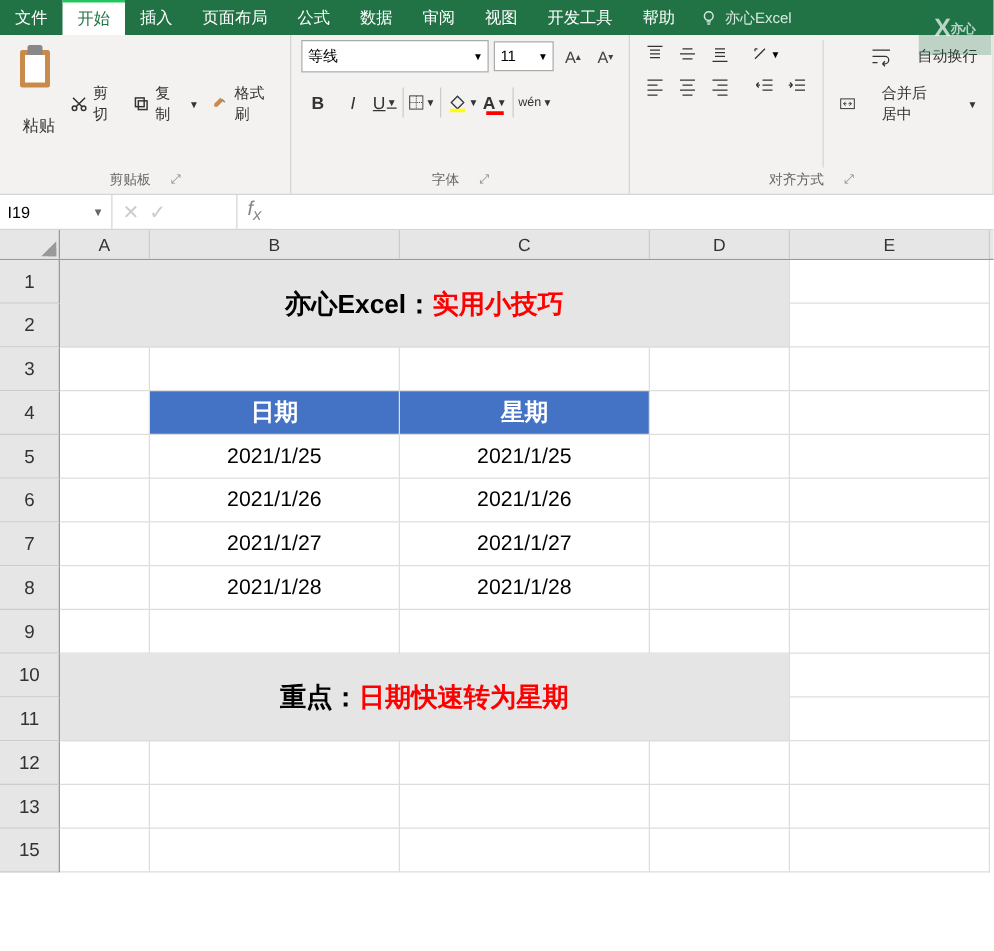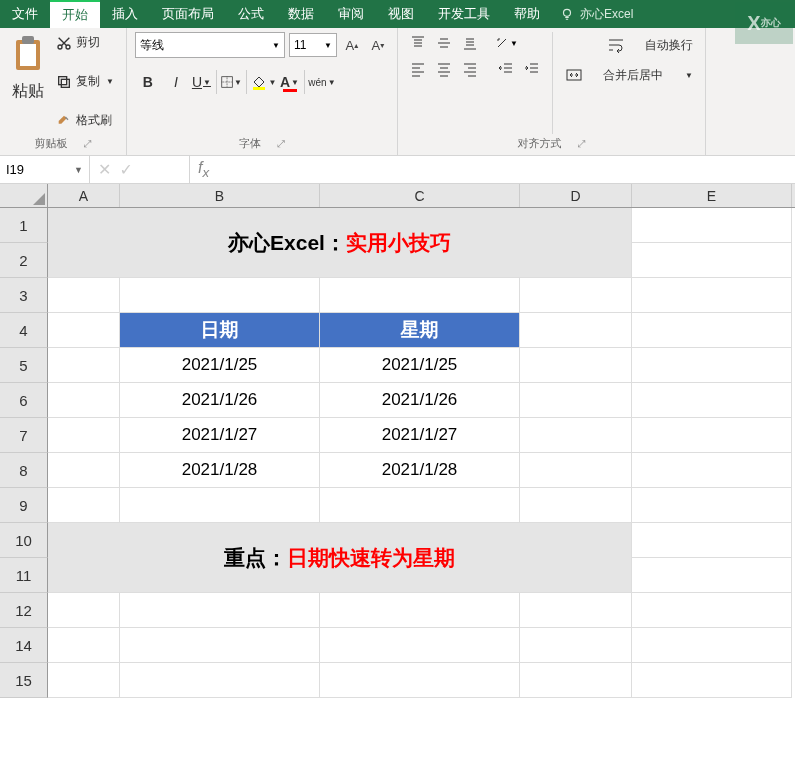--- a/index.html
+++ b/index.html
@@ -9,23 +9,23 @@
 .ribbon-tab { padding: 0 12px; display: flex; align-items: center; cursor: pointer; }
 .ribbon-tab.active { background: #fff; color: #217346; border-top: 2px solid #22c55e; }
 .tellme { display: flex; align-items: center; gap: 6px; margin-left: 8px; color: #d8eade; font-size: 12px; }
 
 .ribbon { background: #f3f2f1; border-bottom: 1px solid #d5d5d5; height: 128px; display: flex; }
 .group { border-right: 1px solid #d5d5d5; padding: 4px 8px 2px 8px; display: flex; flex-direction: column; justify-content: space-between; }
 .group-body { flex: 1; display: flex; gap: 4px; }
 .group-label { text-align: center; font-size: 11px; color: #666; padding: 2px 0; display: flex; justify-content: center; align-items: center; gap: 16px; }
 .group-label .expand { font-size: 10px; color: #888; }
 
-.paste-big { display: flex; flex-direction: column; align-items: flex-start; gap: 9px; font-size: 16px; color: #333; padding: 4px; }
+.paste-big { display: flex; flex-direction: column; align-items: flex-end; gap: 20px; font-size: 13px; color: #333; padding: 4px; }
 .paste-big svg { width: 32px; height: 36px; }
-.mini-btns { display: flex; flex-direction: column; gap: 18px; font-size: 12px; color: #333; }
+.mini-btns { display: flex; gap: 2px; font-size: 12px; color: #333; }
 .mini-btns div { display: flex; align-items: center; gap: 4px; padding: 2px 4px; }
 
 .font-row1 { display: flex; gap: 4px; align-items: center; }
 .font-name { width: 150px; height: 24px; border: 1px solid #ababab; background: #fff; font-size: 12px; padding: 12px 4px; display: flex; align-items: center; justify-content: space-between; }
 .font-size { width: 48px; height: 24px; border: 1px solid #ababab; background: #fff; font-size: 12px; padding: 0 4px; display: flex; align-items: center; justify-content: space-between; }
 .font-grow, .font-shrink { width: 22px; height: 24px; display: flex; align-items: center; justify-content: center; font-size: 13px; color: #444; }
 .font-row2 { display: flex; gap: 2px; align-items: center; margin-top: 8px; }
 .fbtn { width: 26px; height: 24px; display: flex; align-items: center; justify-content: center; font-size: 14px; color: #333; position: relative; }
 .fbtn .dd { font-size: 8px; margin-left: 1px; }
 .fbtn.sep { border-right: 1px solid #ccc; padding-right: 4px; margin-right: 2px; }
@@ -380,21 +380,21 @@
     </div>
     <div class="row">
       <div class="rh">12</div>
       <div class="cell cA"></div>
       <div class="cell cB"></div>
       <div class="cell cC"></div>
       <div class="cell cD"></div>
       <div class="cell cE"></div>
     </div>
     <div class="row">
-      <div class="rh">14</div>
+      <div class="rh">13</div>
       <div class="cell cA"></div>
       <div class="cell cB"></div>
       <div class="cell cC"></div>
       <div class="cell cD"></div>
       <div class="cell cE"></div>
     </div>
     <div class="row">
       <div class="rh">15</div>
       <div class="cell cA"></div>
       <div class="cell cB"></div>

